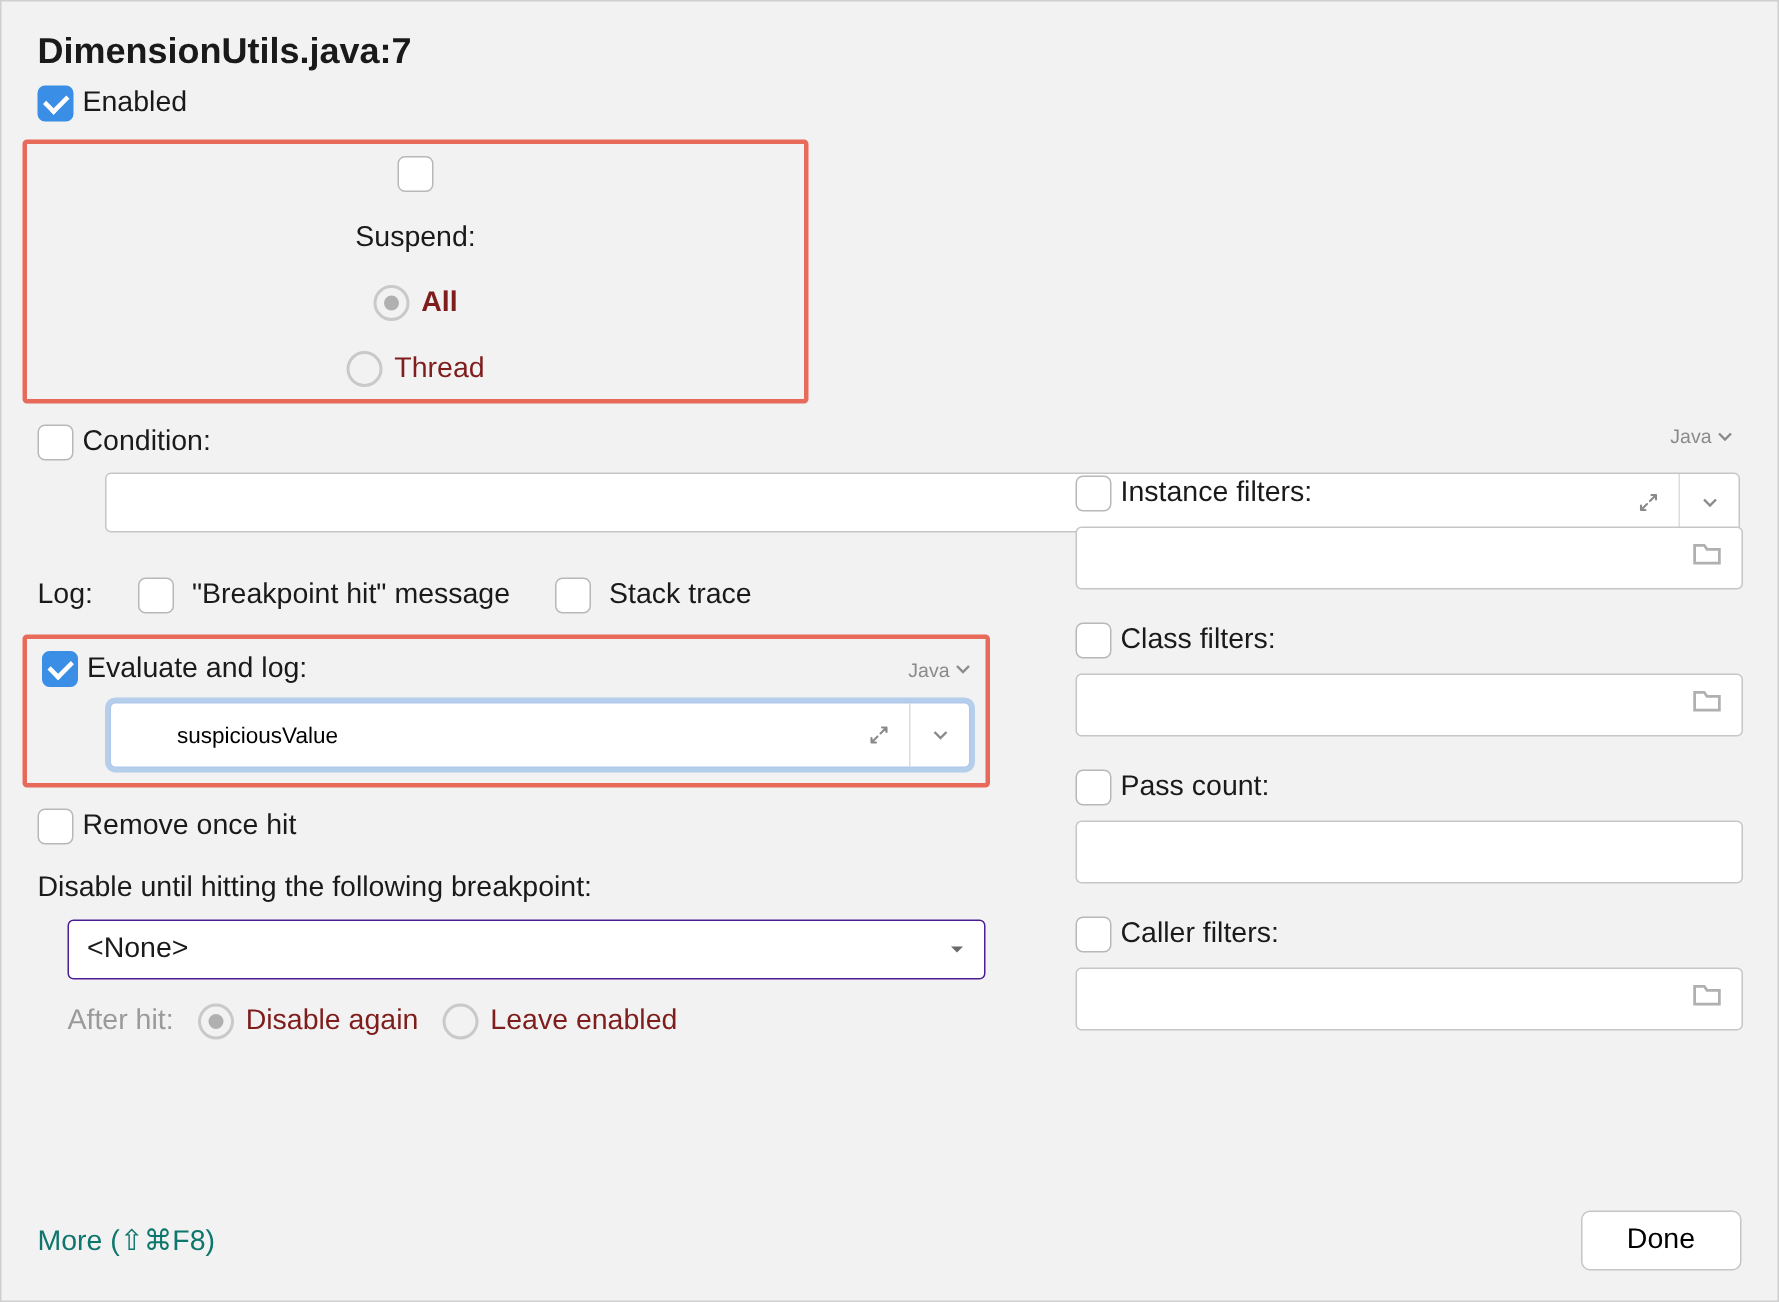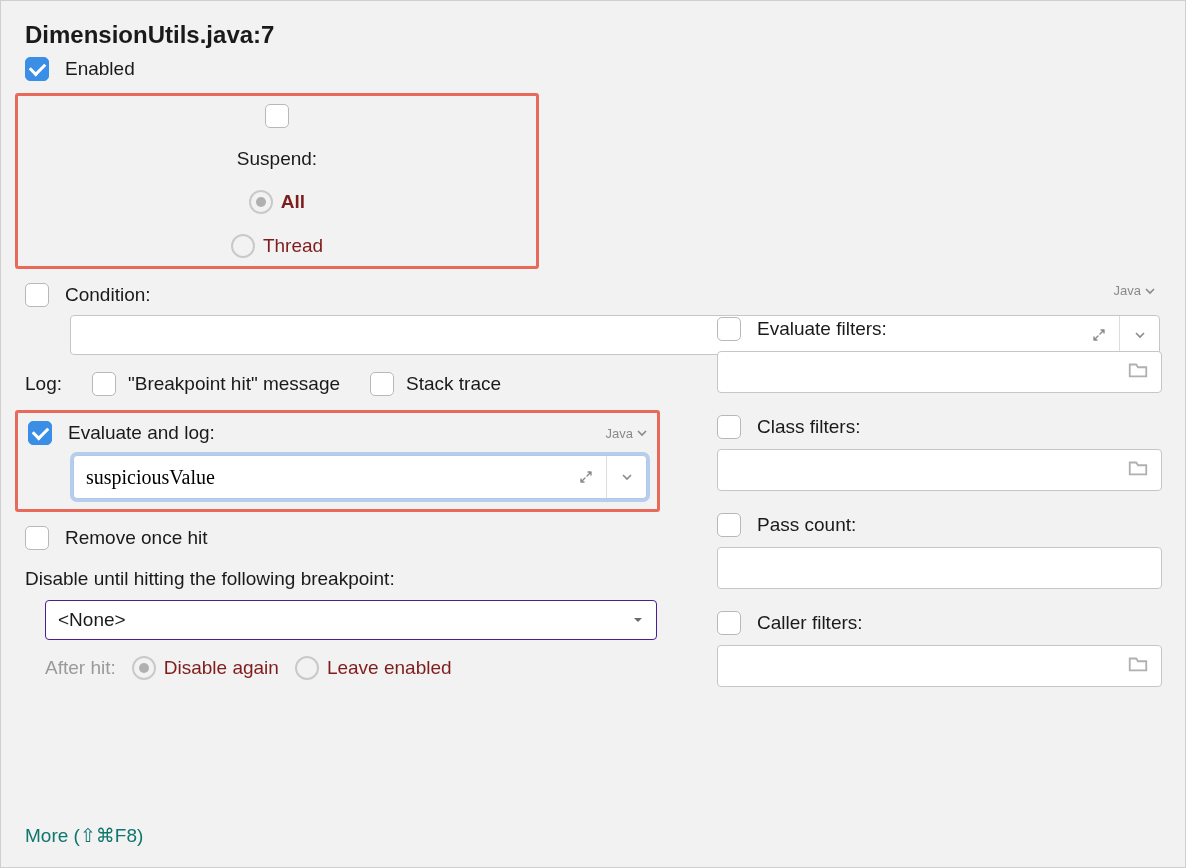--- a/index.html
+++ b/index.html
@@ -20,21 +20,21 @@
   position: relative;
 }
 .title {
   font-weight: 700;
   font-size: 24px;
   margin-bottom: 8px;
 }
 .row {
   display: flex;
   align-items: center;
-  gap: 16px;
+  gap: 6px;
 }
 .checkbox {
   width: 24px;
   height: 24px;
   border: 1.5px solid #b8b8b8;
   border-radius: 5px;
   background: #fff;
   display: inline-flex;
   align-items: center;
   justify-content: center;
@@ -80,24 +80,25 @@
   align-items: center;
   border: 1px solid #c6c6c6;
   border-radius: 4px;
   background: #fff;
   height: 40px;
 }
 .combo input {
   flex: 1;
   border: none;
   outline: none;
-  font-size: 20px;
-  font-family: Liberation Serif, serif;
+  font-size: 15px;
+  font-family: Liberation Sans, sans-serif;
   padding: 0 12px;
   background: transparent;
+  margin-left: 32px;
 }
 .combo .exp-icon, .combo .drop-icon {
   width: 40px;
   height: 100%;
   display: flex;
   align-items: center;
   justify-content: center;
   color: #8a8a8a;
 }
 .combo .drop-icon { border-left: 1px solid #dcdcdc; }
@@ -182,21 +183,21 @@
 .eval-input {
   margin-left: 45px;
   margin-top: 10px;
 }
 .eval-input .combo {
   border: 1px solid #b0c8ea;
   box-shadow: 0 0 0 3px rgba(120,170,230,0.5);
   height: 44px;
 }
 .after-hit-row { color: #9a9a9a; margin-top: 16px; }
-.log-row { margin-top: 17px; display:flex; align-items:center; gap: 12px; }
+.log-row { margin-top: 30px; display:flex; align-items:center; gap: 12px; }
 .cond-row { margin-top: 14px; }
 .suspend-box { padding: 8px 10px; display:flex; align-items:center; gap: 20px; margin-top: 12px; margin-left: -10px; width: 524px; flex-direction: column; }
 </style>
 </head>
 <body>
 
 <div class="panel">
 
   <div class="title">DimensionUtils.java:7</div>
 
@@ -319,21 +320,21 @@
         </span>
       </div>
     </div>
 
   </div>
 
   <div class="right-col">
 
     <div class="row">
       <span class="checkbox"></span>
-      <span class="label">Evaluate filters:</span>
+      <span class="label">Instance filters:</span>
     </div>
     <div class="filter-input">
       <span class="folder-icon">
         <svg viewBox="0 0 24 24">
             <path d="M3 6 h7 l2 3 h9 v10 H3 Z" fill="none" stroke="currentColor" stroke-width="2"></path>
           </svg>
       </span>
     </div>
 
     <div class="row">
@@ -363,15 +364,16 @@
         <svg viewBox="0 0 24 24">
             <path d="M3 6 h7 l2 3 h9 v10 H3 Z" fill="none" stroke="currentColor" stroke-width="2"></path>
           </svg>
       </span>
     </div>
 
   </div>
 
   <div class="footer">
     <span class="more-link">More (⇧⌘F8)</span>
+    <button class="done-btn">Done</button>
   </div>
 
 </div>
 
 </body></html>

